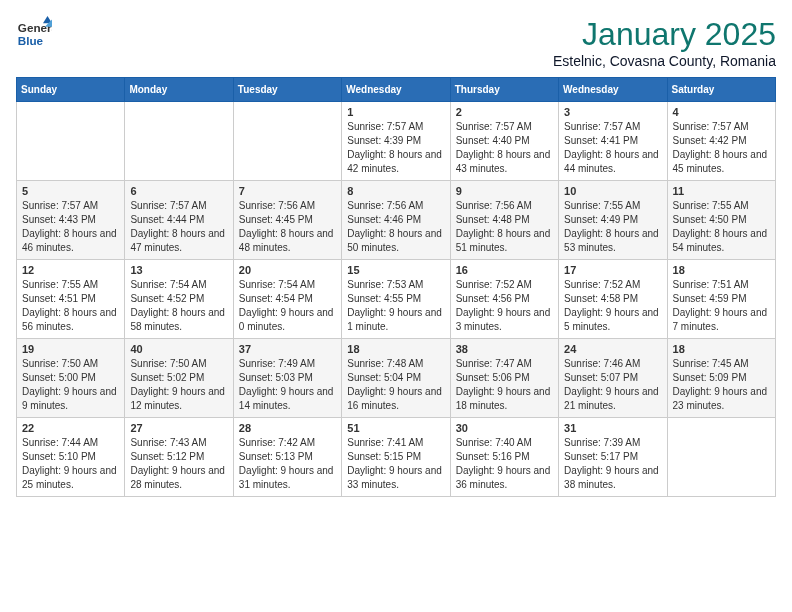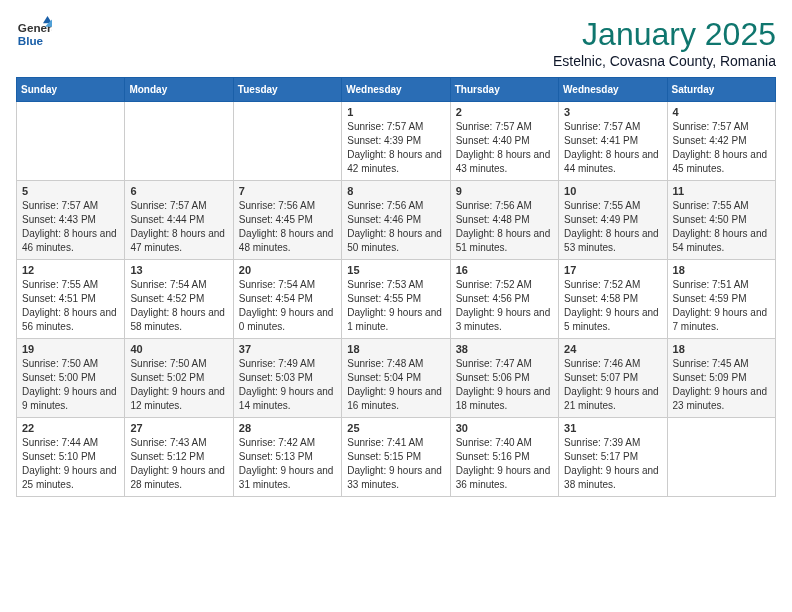--- a/index.html
+++ b/index.html
@@ -340,21 +340,21 @@
       </td>
         <td>
         <span class="day-number">28</span>
         <div class="day-info">
           Sunrise: 7:42 AM<br>
           Sunset: 5:13 PM<br>
           Daylight: 9 hours and 31 minutes.
         </div>
       </td>
         <td>
-        <span class="day-number">25</span>
+        <span class="day-number">51</span>
         <div class="day-info">
           Sunrise: 7:41 AM<br>
           Sunset: 5:15 PM<br>
           Daylight: 9 hours and 33 minutes.
         </div>
       </td>
         <td>
         <span class="day-number">30</span>
         <div class="day-info">
           Sunrise: 7:40 AM<br>

